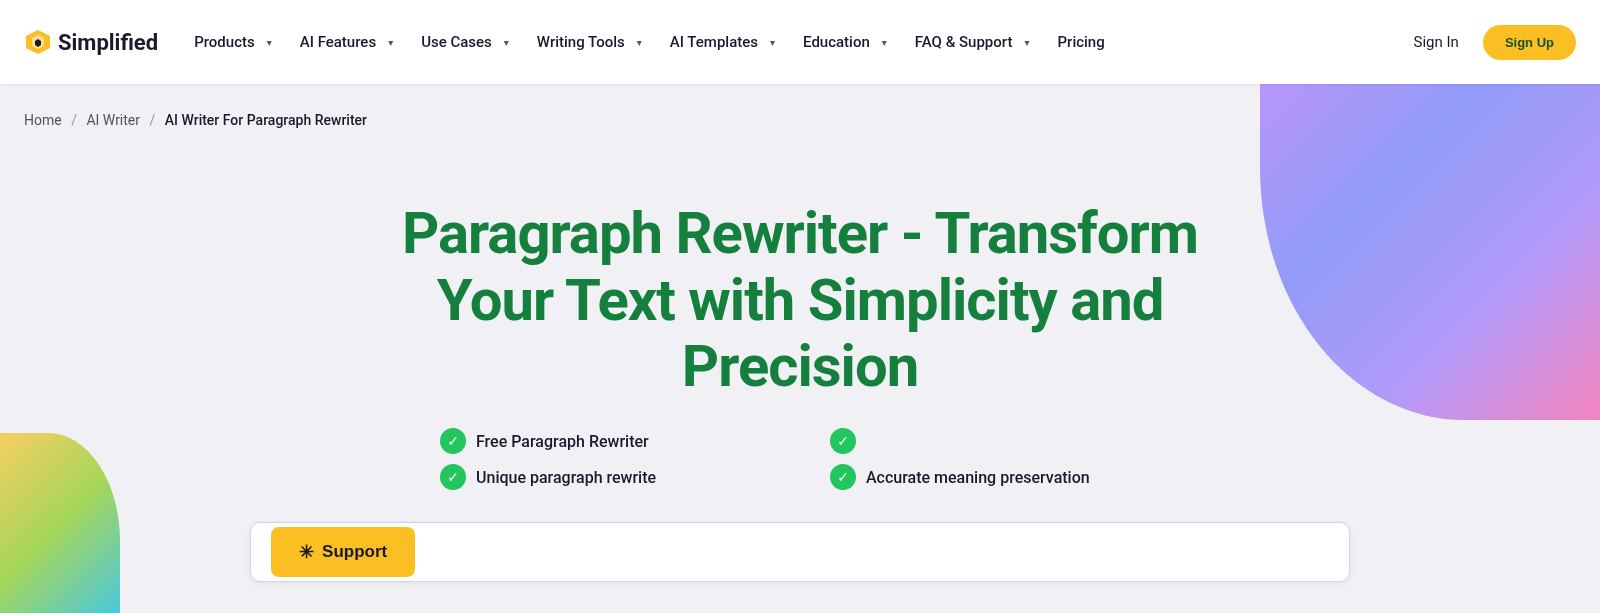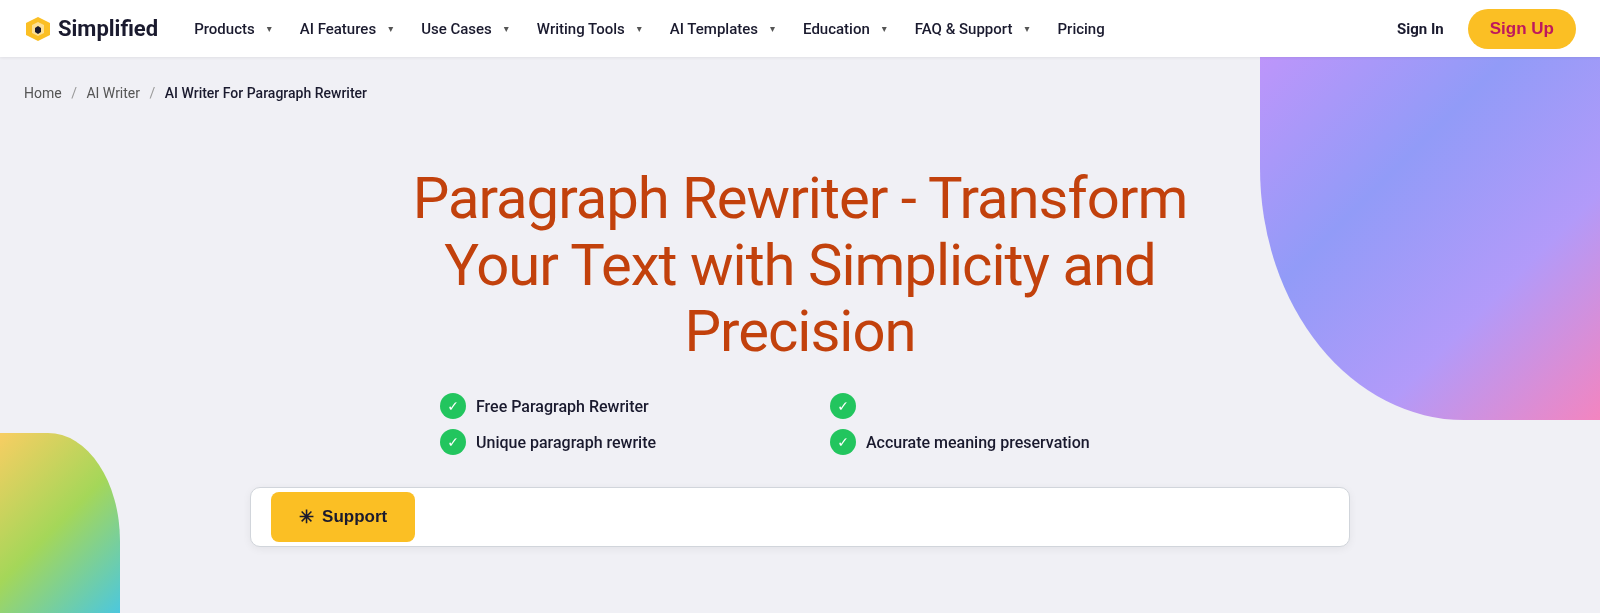--- a/index.html
+++ b/index.html
@@ -37,21 +37,21 @@
     }
 
     
     .navbar {
       position: relative;
       z-index: 10;
       background: #ffffff;
       display: flex;
       align-items: center;
       padding: 0 24px;
-      height: 57px;
+      height: 84px;
       box-shadow: 0 1px 3px rgba(0,0,0,0.07);
     }
     .logo {
       display: flex;
       align-items: center;
       gap: 6px;
       margin-right: 24px;
       text-decoration: none;
       cursor: pointer;
     }
@@ -88,29 +88,29 @@
       color: #555;
     }
 
     .nav-actions {
       display: flex;
       align-items: center;
       gap: 12px;
     }
     .sign-in-btn {
       font-size: 15px;
+      font-weight: 400;
+      color: #1a1a2e;
+      cursor: pointer;
+      padding: 8px 12px;
+    }
+    .sign-up-btn {
+      font-size: 13px;
       font-weight: 700;
-      color: #1a1a2e;
-      cursor: pointer;
-      padding: 8px 12px;
-    }
-    .sign-up-btn {
-      font-size: 17px;
-      font-weight: 700;
-      color: #be185d;
+      color: #14532d;
       background: #fbbf24;
       border: none;
       border-radius: 24px;
       padding: 10px 22px;
       cursor: pointer;
     }
 
     
     .breadcrumb {
       position: relative;
@@ -130,25 +130,25 @@
 
     
     .hero {
       position: relative;
       z-index: 5;
       text-align: center;
       padding: 36px 40px 0 40px;
     }
     .hero-title {
       font-size: 58px;
-      font-weight: 400;
-      color: #c2410c;
+      font-weight: 700;
+      color: #15803d;
       line-height: 1.15;
       max-width: 900px;
-      margin: 0 auto 28px auto;
+      margin: 8px auto 28px auto;
       letter-spacing: -1px;
     }
 
     
     .features-grid {
       display: grid;
       grid-template-columns: 1fr 1fr;
       gap: 10px 60px;
       max-width: 720px;
       margin: 0 auto 32px auto;

